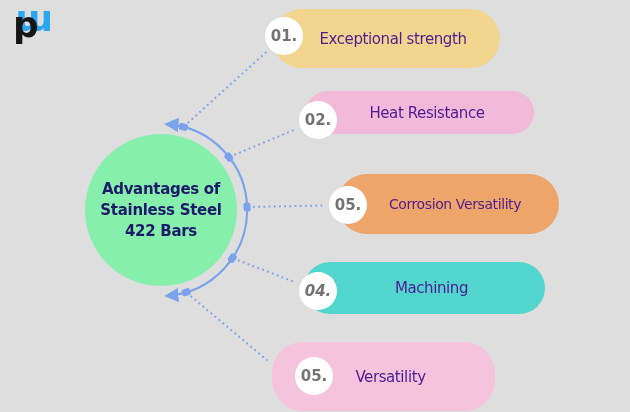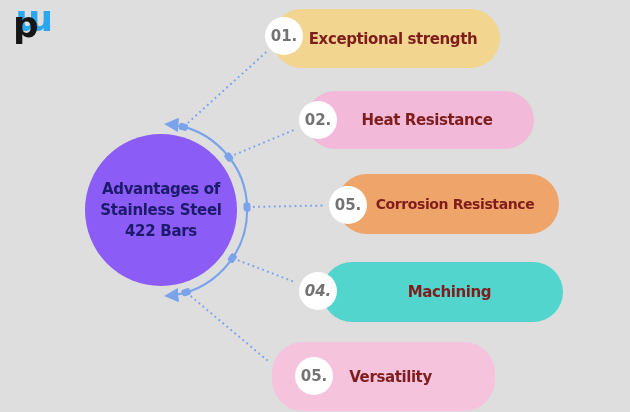--- a/index.html
+++ b/index.html
@@ -18,36 +18,36 @@
     text-align:center; font-weight:bold; font-size:15px; letter-spacing:-0.3px;
     line-height:21px; white-space:nowrap;
   }
   
   .connectors { position:absolute; left:0; top:0; pointer-events:none; }
   
   .pill { position:absolute; border-radius:31px; }
   .pill .label {
     position:absolute; left:0; top:0; right:0; bottom:0;
     display:flex; align-items:center; justify-content:center;
-    padding-left:14px; font-weight:bold; font-size:15px; letter-spacing:-0.4px;
-    color:#7f1d1d; white-space:nowrap;
+    padding-left:14px; font-weight:normal; font-size:15px; letter-spacing:-0.4px;
+    color:#4c1d95; white-space:nowrap;
   }
   .item3 .pill .label { font-size:14px; }
   .num {
     position:absolute; width:38px; height:38px; border-radius:50%;
     background:#ffffff; display:flex; align-items:center; justify-content:center;
     font-weight:bold; font-size:15px; color:#737373;
   }
   .p1 { left:272px; top:9px;   width:228px; height:59px; }
   .c1 { left:265px; top:17px; }
-  .p2 { left:306px; top:91px;  width:228px; height:58px; }
+  .p2 { left:306px; top:91px;  width:228px; height:43px; }
   .c2 { left:299px; top:101px; }
   .p3 { left:337px; top:174px; width:222px; height:60px; }
   .c3 { left:329px; top:186px; }
-  .p4 { left:322px; top:262px; width:241px; height:60px; }
+  .p4 { left:304px; top:262px; width:241px; height:52px; }
   .c4 { left:299px; top:272px;font-style:italic; }
   .p5 { left:272px; top:342px; width:223px; height:69px; }
   .c5 { left:267px; top:357px;margin-left:28px; }
 </style>
 </head>
 <body>
 
 <div class="canvas">
 
   <svg class="logo" width="52" height="52" viewBox="0 0 52 52">
@@ -74,21 +74,21 @@
 
     <g>
       <rect x="-4.5" y="-3.5" width="9" height="7" rx="2.5" transform="translate(183.3 126.9) rotate(15)" fill="#7aa3ec"></rect>
       <rect x="-4.5" y="-3.5" width="9" height="7" rx="2.5" transform="translate(228.8 157.1) rotate(52)" fill="#7aa3ec"></rect>
       <rect x="-4.5" y="-3.5" width="9" height="7" rx="2.5" transform="translate(247 207) rotate(88)" fill="#7aa3ec"></rect>
       <rect x="-4.5" y="-3.5" width="9" height="7" rx="2.5" transform="translate(232.3 258.1) rotate(124)" fill="#7aa3ec"></rect>
       <rect x="-4.5" y="-3.5" width="9" height="7" rx="2.5" transform="translate(186.1 292.2) rotate(163)" fill="#7aa3ec"></rect>
     </g>
   </svg>
 
-  <div class="center-circle" style="background-color: #8b5cf6; color: rgb(28, 26, 106);">
+  <div class="center-circle" style="background-color: #86efac; color: rgb(28, 26, 106);">
     <span>Advantages of</span>
     <span>Stainless Steel</span>
     <span>422 Bars</span>
   </div>
 
   <div class="item item1">
     <div class="pill p1" style="background-color: rgb(242, 214, 143);">
       <div class="label">Exceptional strength</div>
     </div>
     <div class="num c1">01.</div>
@@ -96,21 +96,21 @@
 
   <div class="item item2">
     <div class="pill p2" style="background-color: rgb(243, 185, 217);">
       <div class="label">Heat Resistance</div>
     </div>
     <div class="num c2">02.</div>
   </div>
 
   <div class="item item3">
     <div class="pill p3" style="background-color: rgb(239, 164, 105);">
-      <div class="label">Corrosion Resistance</div>
+      <div class="label">Corrosion Versatility</div>
     </div>
     <div class="num c3">05.</div>
   </div>
 
   <div class="item item4">
     <div class="pill p4" style="background-color: rgb(82, 213, 205);">
       <div class="label">Machining</div>
     </div>
     <div class="num c4">04.</div>
   </div>

